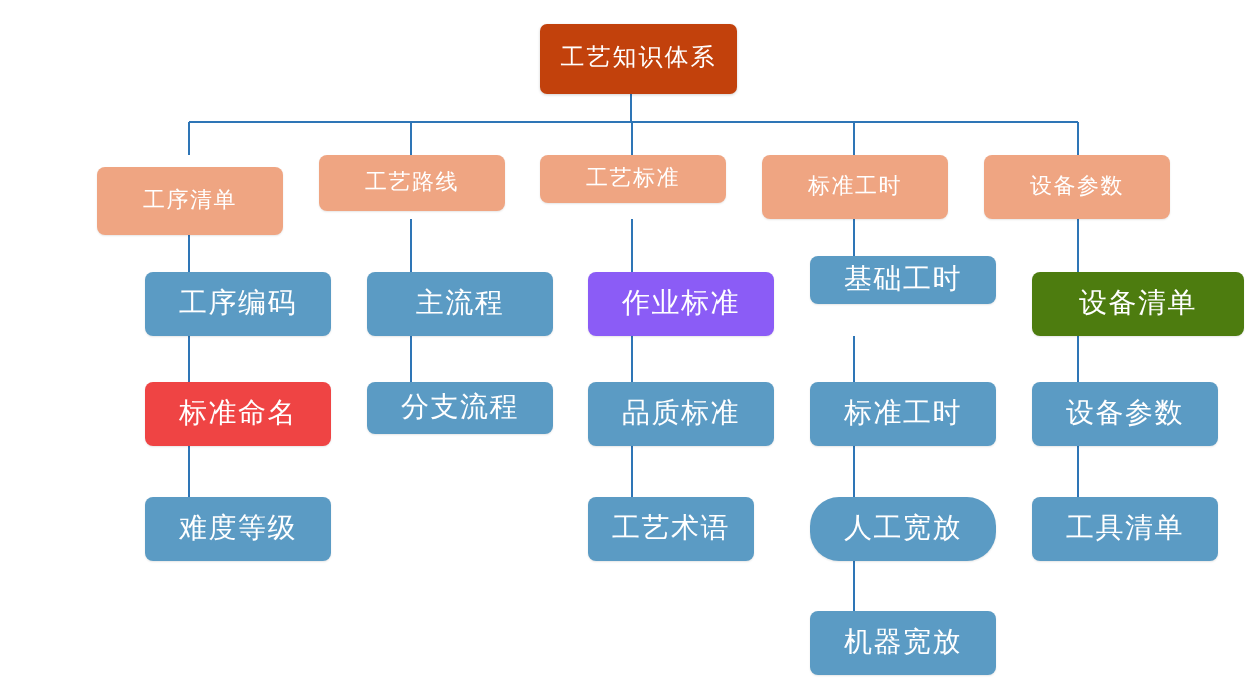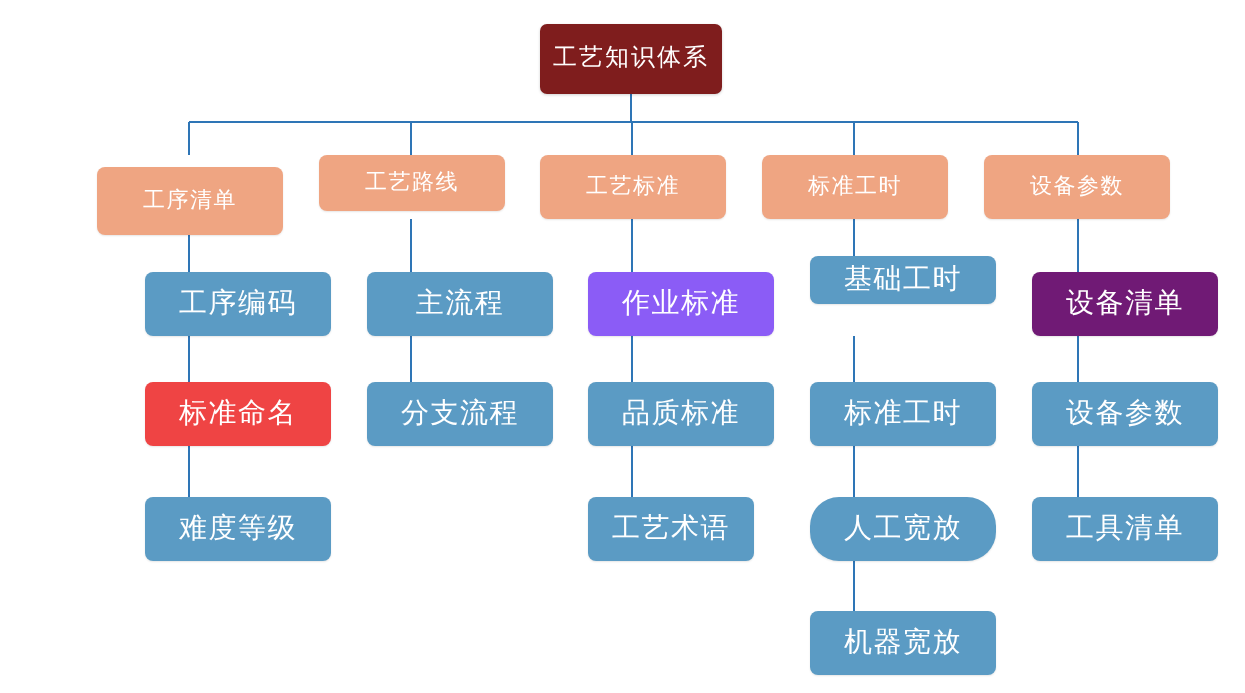--- a/index.html
+++ b/index.html
@@ -83,45 +83,45 @@
       <line x1="854" y1="336" x2="854" y2="382" stroke="#2E75B6" stroke-width="2" shape-rendering="crispEdges"></line>
       <line x1="854" y1="446" x2="854" y2="497" stroke="#2E75B6" stroke-width="2" shape-rendering="crispEdges"></line>
       <line x1="854" y1="561" x2="854" y2="611" stroke="#2E75B6" stroke-width="2" shape-rendering="crispEdges"></line>
       <line x1="1078" y1="122" x2="1078" y2="155" stroke="#2E75B6" stroke-width="2" shape-rendering="crispEdges"></line>
       <line x1="1078" y1="219" x2="1078" y2="272" stroke="#2E75B6" stroke-width="2" shape-rendering="crispEdges"></line>
       <line x1="1078" y1="336" x2="1078" y2="382" stroke="#2E75B6" stroke-width="2" shape-rendering="crispEdges"></line>
       <line x1="1078" y1="446" x2="1078" y2="497" stroke="#2E75B6" stroke-width="2" shape-rendering="crispEdges"></line>
     </svg>
 
   <div id="node-layer">
-      <div class="node node-root" style="left: 540px; top: 24px; width: 182px; height: 70px; background: #7f1d1d;">
+      <div class="node node-root" style="left: 540px; top: 24px; width: 197px; height: 70px; background: #c2410c;">
         <span class="node-label">工艺知识体系</span>
       </div>
       <div class="node node-l2" style="left: 97px; top: 155px; width: 186px; height: 68px; background: rgb(239, 165, 130); margin-top: 12px;">
         <span class="node-label">工序清单</span>
       </div>
       <div class="node node-l3" style="left: 97px; top: 272px; width: 186px; height: 64px; background: rgb(91, 155, 196);">
         <span class="node-label">工序编码</span>
       </div>
       <div class="node node-l3" style="left: 97px; top: 382px; width: 186px; height: 64px; background: #ef4444;">
         <span class="node-label">标准命名</span>
       </div>
       <div class="node node-l3" style="left: 97px; top: 497px; width: 186px; height: 64px; background: rgb(91, 155, 196);">
         <span class="node-label">难度等级</span>
       </div>
       <div class="node node-l2" style="left: 319px; top: 155px; width: 186px; height: 56px; background: rgb(239, 165, 130);">
         <span class="node-label">工艺路线</span>
       </div>
       <div class="node node-l3" style="left: 319px; top: 272px; width: 186px; height: 64px; background: rgb(91, 155, 196);">
         <span class="node-label">主流程</span>
       </div>
-      <div class="node node-l3" style="left: 319px; top: 382px; width: 186px; height: 64px; background: rgb(91, 155, 196);">
+      <div class="node node-l3" style="left: 319px; top: 382px; width: 186px; height: 52px; background: rgb(91, 155, 196);">
         <span class="node-label">分支流程</span>
       </div>
-      <div class="node node-l2" style="left: 540px; top: 155px; width: 186px; height: 64px; background: rgb(239, 165, 130);">
+      <div class="node node-l2" style="left: 540px; top: 155px; width: 186px; height: 48px; background: rgb(239, 165, 130);">
         <span class="node-label">工艺标准</span>
       </div>
       <div class="node node-l3" style="left: 540px; top: 272px; width: 186px; height: 64px; background: #8b5cf6;">
         <span class="node-label">作业标准</span>
       </div>
       <div class="node node-l3" style="left: 540px; top: 382px; width: 186px; height: 64px; background: rgb(91, 155, 196);">
         <span class="node-label">品质标准</span>
       </div>
       <div class="node node-l3" style="left: 540px; top: 497px; width: 166px; height: 64px; background: rgb(91, 155, 196);">
         <span class="node-label">工艺术语</span>
@@ -137,21 +137,21 @@
       </div>
       <div class="node node-l3" style="left: 762px; top: 497px; width: 186px; height: 64px; background: rgb(91, 155, 196); border-radius: 29px;">
         <span class="node-label">人工宽放</span>
       </div>
       <div class="node node-l3" style="left: 762px; top: 611px; width: 186px; height: 64px; background: rgb(91, 155, 196);">
         <span class="node-label">机器宽放</span>
       </div>
       <div class="node node-l2" style="left: 984px; top: 155px; width: 186px; height: 64px; background: rgb(239, 165, 130);">
         <span class="node-label">设备参数</span>
       </div>
-      <div class="node node-l3" style="left: 984px; top: 272px; width: 186px; height: 64px; background: #701a75;">
+      <div class="node node-l3" style="left: 984px; top: 272px; width: 212px; height: 64px; background: #4d7c0f;">
         <span class="node-label">设备清单</span>
       </div>
       <div class="node node-l3" style="left: 984px; top: 382px; width: 186px; height: 64px; background: rgb(91, 155, 196);">
         <span class="node-label">设备参数</span>
       </div>
       <div class="node node-l3" style="left: 984px; top: 497px; width: 186px; height: 64px; background: rgb(91, 155, 196);">
         <span class="node-label">工具清单</span>
       </div>
     </div>
 

